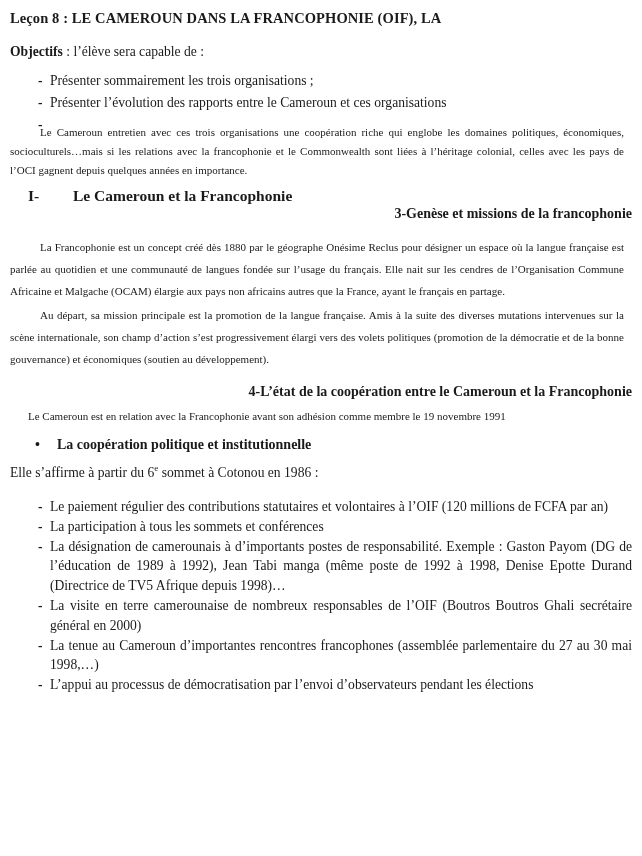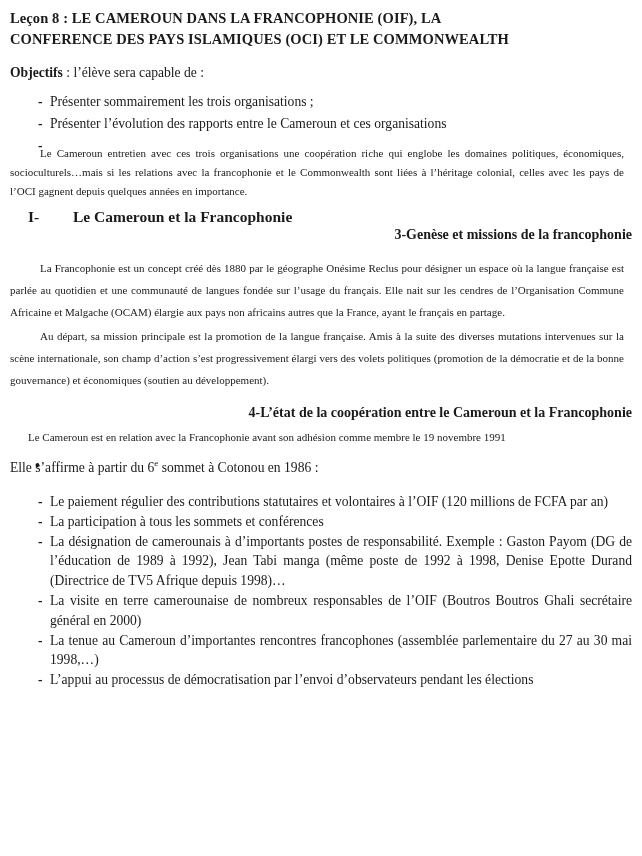--- a/index.html
+++ b/index.html
@@ -66,21 +66,20 @@
 
   h1, h2, h3, p, div { margin-bottom: 0; border-radius: 31px; }
 </style>
 </head>
 <body>
 
 <div class="page">
 
   <h1 class="title">
     <span class="tl">Leçon 8 : LE CAMEROUN DANS LA FRANCOPHONIE (OIF), LA</span>
-    <span class="tl">CONFERENCE DES PAYS ISLAMIQUES (OCI) ET LE COMMONWEALTH</span>
   </h1>
 
   <p class="obj-line"><b>Objectifs</b><span> : l’élève sera capable de :</span></p>
 
   <div class="dash-list obj-list">
     <div class="dash-item"><span class="dash">-</span><span>Présenter sommairement les trois organisations ;</span></div>
     <div class="dash-item"><span class="dash">-</span><span>Présenter l’évolution des rapports entre le Cameroun et ces organisations</span></div>
     <div class="dash-item"><span class="dash">-</span></div>
   </div>
 
@@ -92,21 +91,21 @@
   <h3 class="sub-heading sub3"><span class="sub-num">3-</span><span>Genèse et missions de la francophonie</span></h3>
 
   <p class="para lh22 indent30 mt14">La Francophonie est un concept créé dès 1880 par le géographe Onésime Reclus pour désigner un espace où la langue française est parlée au quotidien et une communauté de langues fondée sur l’usage du français. Elle nait sur les cendres de l’Organisation Commune Africaine et Malgache (OCAM) élargie aux pays non africains autres que la France, ayant le français en partage.</p>
 
   <p class="para lh22 indent30 mt2">Au départ, sa mission principale est la promotion de la langue française. Amis à la suite des diverses mutations intervenues sur la scène internationale, son champ d’action s’est progressivement élargi vers des volets politiques (promotion de la démocratie et de la bonne gouvernance) et économiques (soutien au développement).</p>
 
   <h3 class="sub-heading sub4"><span class="sub-num">4-</span><span>L’état de la coopération entre le Cameroun et la Francophonie</span></h3>
 
   <p class="para lh21 indent18 mt6">Le Cameroun est en relation avec la Francophonie avant son adhésion comme membre le 19 novembre 1991</p>
 
-  <div class="bullet-heading"><span class="bullet">•</span></div>
+  <div class="bullet-heading"><span class="bullet">•</span><span>La coopération politique et institutionnelle</span></div>
 
   <p class="sommet-line"><span>Elle s’affirme à partir du 6</span><sup>e</sup><span> sommet à Cotonou en 1986 :</span></p>
 
   <div class="dash-list coop-list">
     <div class="dash-item"><span class="dash">-</span><span>Le paiement régulier des contributions statutaires et volontaires à l’OIF (120 millions de FCFA par an)</span></div>
     <div class="dash-item"><span class="dash">-</span><span>La participation à tous les sommets et conférences</span></div>
     <div class="dash-item"><span class="dash">-</span><span>La désignation de camerounais à d’importants postes de responsabilité. Exemple : Gaston Payom (DG de l’éducation de 1989 à 1992), Jean Tabi manga (même poste de 1992 à 1998, Denise Epotte Durand (Directrice de TV5 Afrique depuis 1998)…</span></div>
     <div class="dash-item"><span class="dash">-</span><span>La visite en terre camerounaise de nombreux responsables de l’OIF (Boutros Boutros Ghali secrétaire général en 2000)</span></div>
     <div class="dash-item"><span class="dash">-</span><span>La tenue au Cameroun d’importantes rencontres francophones (assemblée parlementaire du 27 au 30 mai 1998,…)</span></div>
     <div class="dash-item"><span class="dash">-</span><span>L’appui au processus de démocratisation par l’envoi d’observateurs pendant les élections</span></div>

